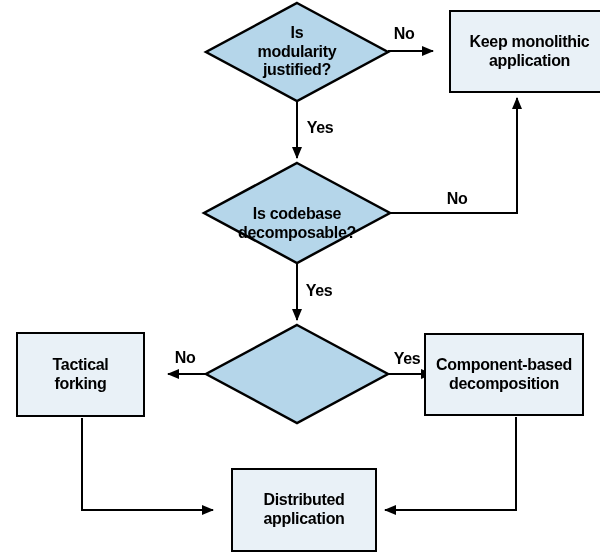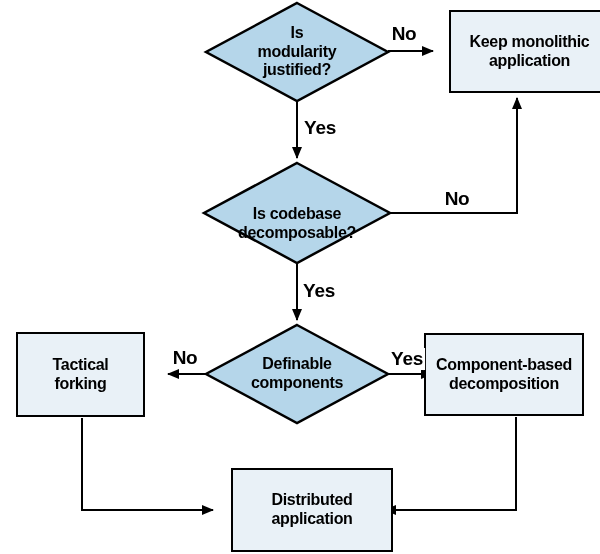--- a/index.html
+++ b/index.html
@@ -44,21 +44,21 @@
   .label-text {
     white-space: pre-line;
     font-size: 16px;
     font-weight: bold;
     line-height: 1.18;
     letter-spacing: -0.3px;
   }
   .edge-label {
     position: absolute;
     transform: translate(-50%, -50%);
-    font-size: 19px;
+    font-size: 16px;
     font-weight: bold;
     letter-spacing: -0.3px;
     background: #ffffff;
     padding: 0 2px;
   }
 </style>
 </head>
 <body>
 
 <div class="stage">
@@ -90,38 +90,34 @@
 
   <div class="diamond-label" style="left:217px; top:12px; width:160px; height:80px;">
     <span class="label-text">Is
 modularity
 justified?</span>
   </div>
   <div class="diamond-label" style="left:217px; top:183px; width:160px; height:60px;align-items:flex-end;">
     <span class="label-text">Is codebase
 decomposable?</span>
   </div>
-  <div class="diamond-label" style="left:217px; top:344px; width:160px; height:60px;">
-    <span class="label-text">Definable
-components</span>
-  </div>
 
   <div class="node box" style="left:436px; top:10px; width:161px; height:83px;">
     <span class="label-text">Keep monolithic
 application</span>
   </div>
   <div class="node box" style="left:3px; top:332px; width:129px; height:85px;">
     <span class="label-text">Tactical
 forking</span>
   </div>
   <div class="node box" style="left:411px; top:333px; width:160px; height:83px;">
     <span class="label-text">Component-based
 decomposition</span>
   </div>
-  <div class="node box" style="left:218px; top:468px; width:162px; height:84px;">
+  <div class="node box" style="left:218px; top:468px; width:146px; height:84px;">
     <span class="label-text">Distributed
 application</span>
   </div>
 
   <div class="edge-label" style="left:404px; top:34px;">No</div>
   <div class="edge-label" style="left:320px; top:128px;">Yes</div>
   <div class="edge-label" style="left:457px; top:199px;">No</div>
   <div class="edge-label" style="left:319px; top:291px;">Yes</div>
   <div class="edge-label" style="left:185px; top:358px;">No</div>
   <div class="edge-label" style="left:407px; top:359px;">Yes</div>

